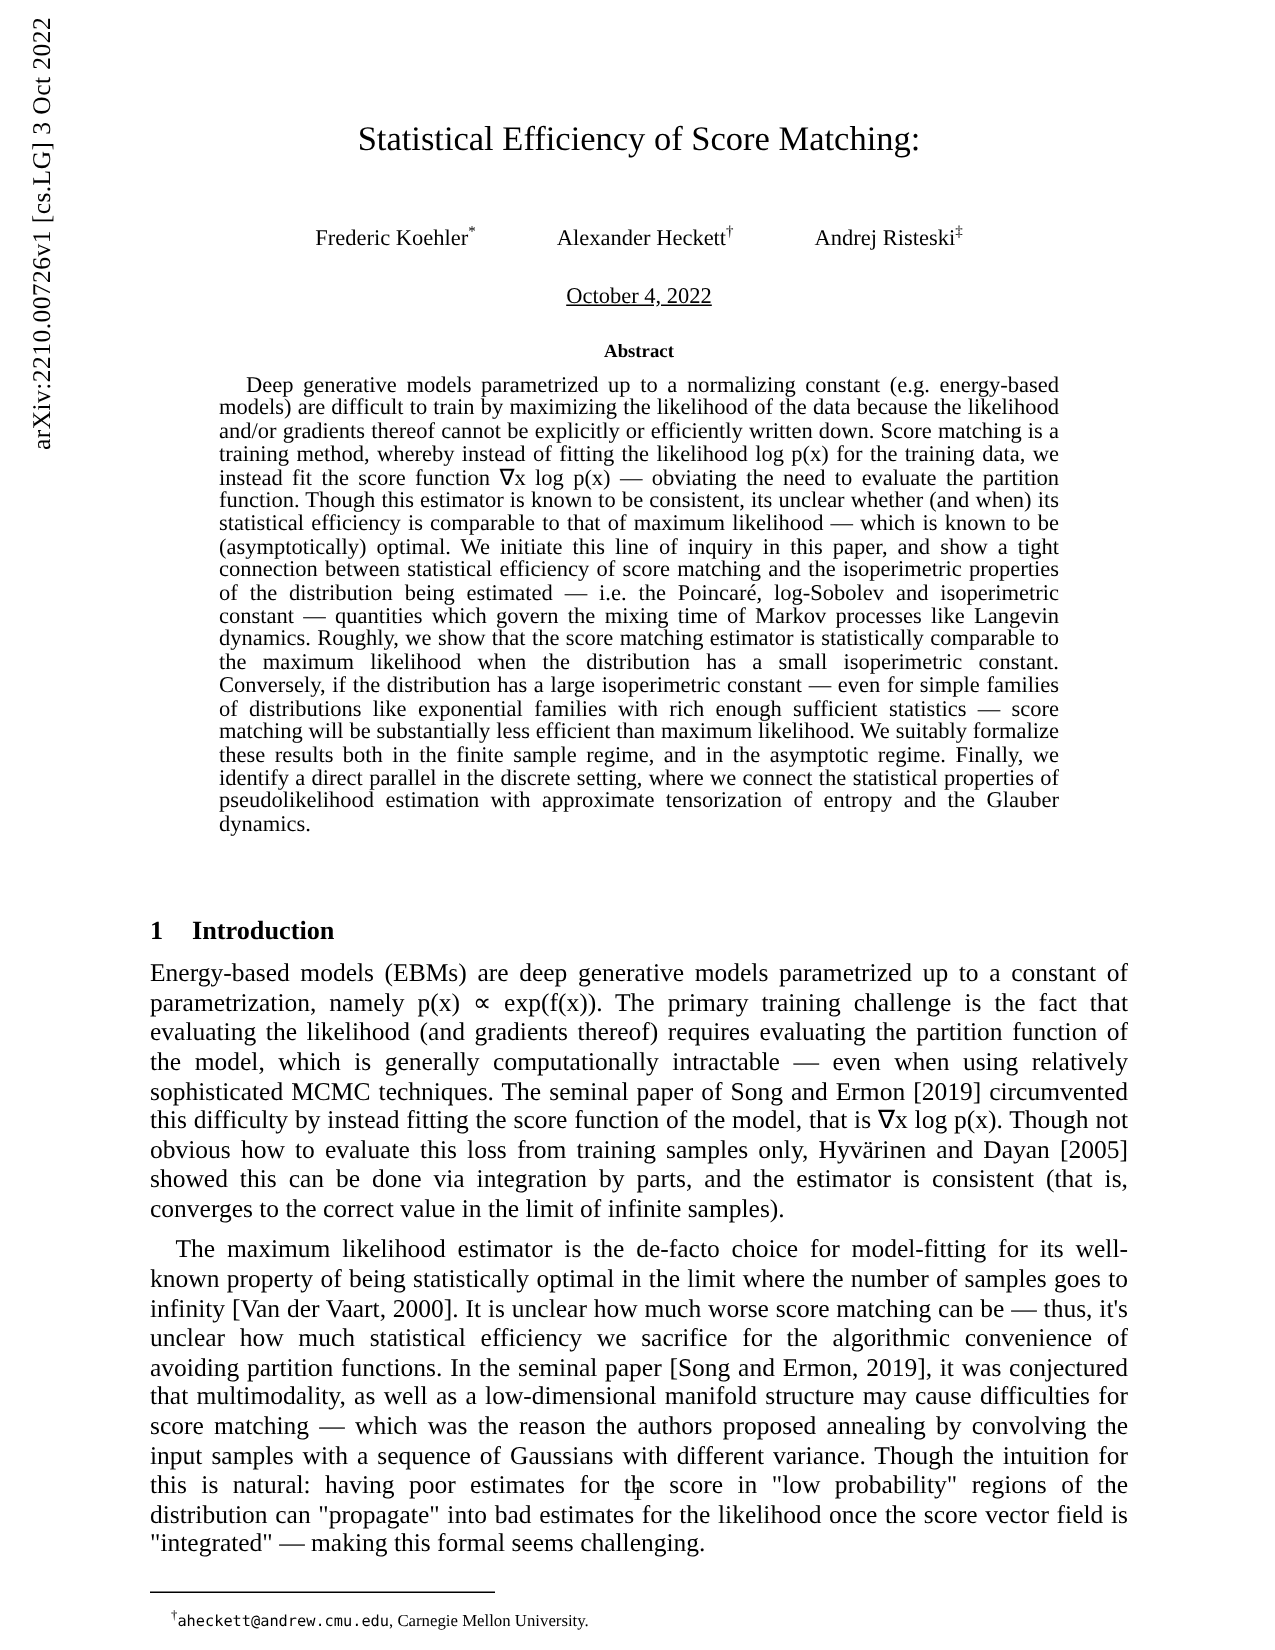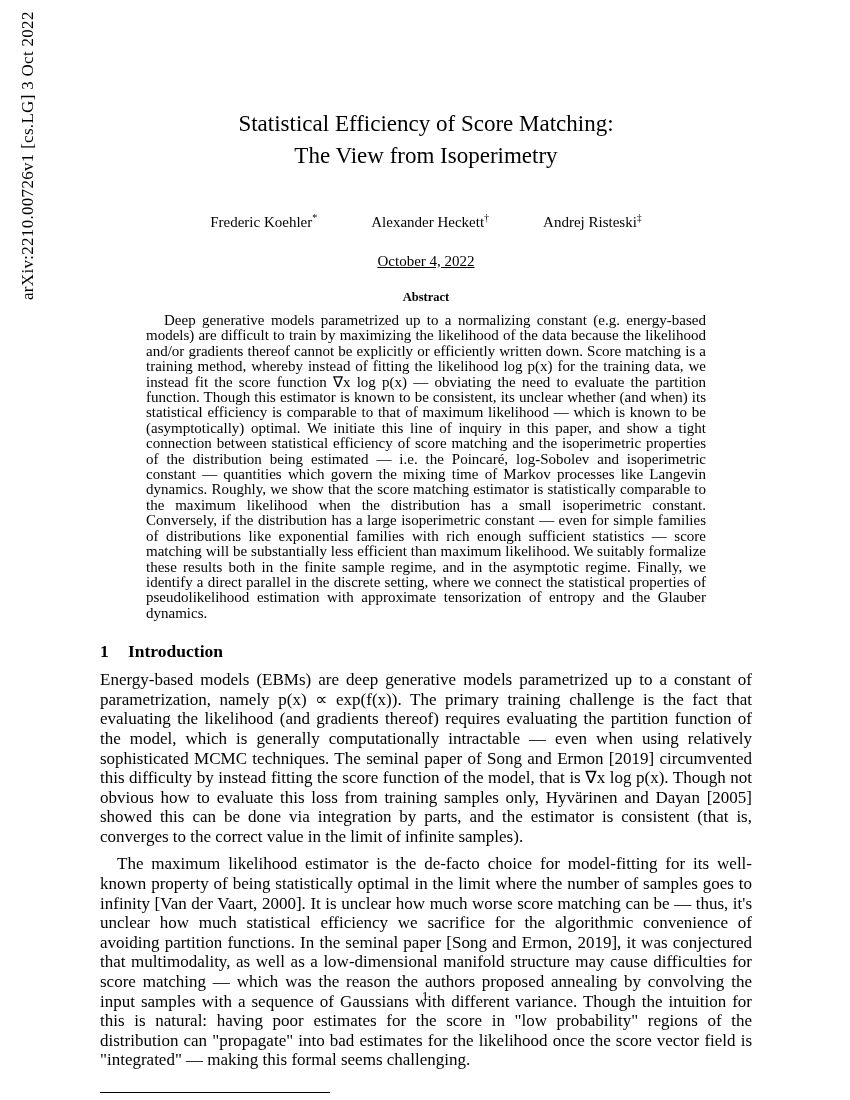--- a/index.html
+++ b/index.html
@@ -33,21 +33,21 @@
   .content {
     position: absolute;
     left: 100px;
     top: 0;
     width: 652px;
   }
   .title {
     text-align: center;
     font-size: 23px;
     line-height: 32px;
-    margin-top: 108px;
+    margin-top: 77px;
     font-weight: normal;
   }
   .title .ln { display: block; }
   .authors {
     display: flex;
     justify-content: center;
     gap: 54px;
     margin-top: 40px;
     font-size: 15px;
     align-items: flex-end;
@@ -67,21 +67,21 @@
   }
   .abstract-body {
     margin: 8px auto 0 auto;
     width: 560px;
     font-size: 15px;
     line-height: 15.4px;
     text-align: justify;
     text-indent: 18px;
   }
   .section-head {
-    margin-top: 20px;
+    margin-top: 52px;
     font-size: 17.5px;
     font-weight: bold;
   }
   .section-head .num { display: inline-block; width: 28px; }
   .body-par {
     font-size: 17px;
     line-height: 19.6px;
     text-align: justify;
     margin-top: 8px;
   }
@@ -115,21 +115,20 @@
 <body>
 
 <div class="page">
 
   <div class="arxiv-stamp">arXiv:2210.00726v1  [cs.LG]  3 Oct 2022</div>
 
   <div class="content">
 
     <div class="title">
       <span class="ln">Statistical Efficiency of Score Matching:</span>
-      <span class="ln">The View from Isoperimetry</span>
     </div>
 
     <div class="authors">
       <div class="author">
         <span>Frederic Koehler</span><sup>*</sup>
       </div>
       <div class="author">
         <span>Alexander Heckett</span><sup>†</sup>
       </div>
       <div class="author">

